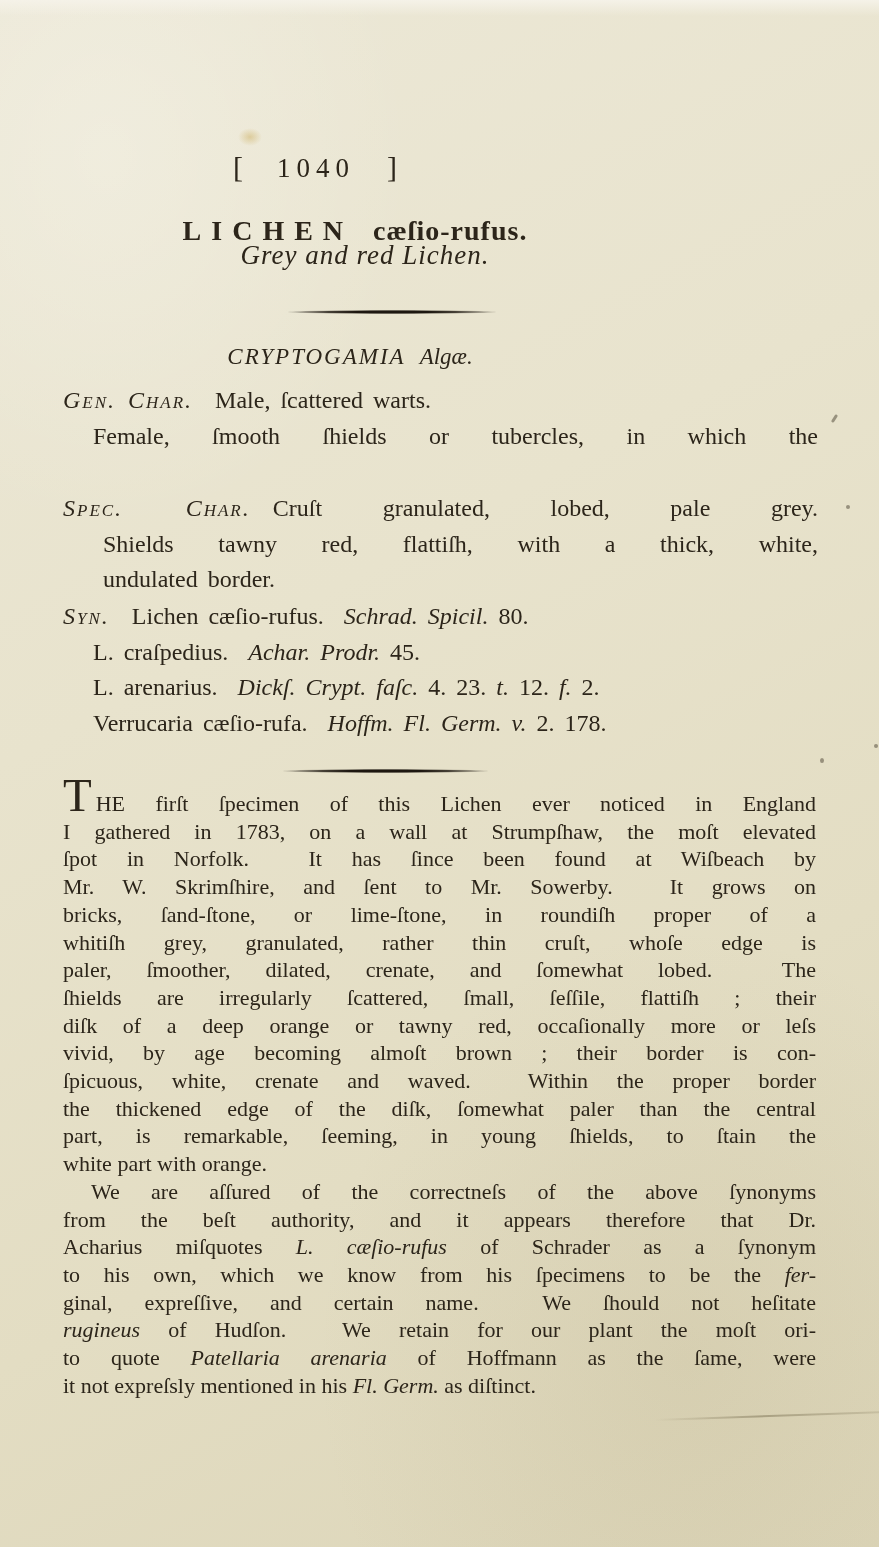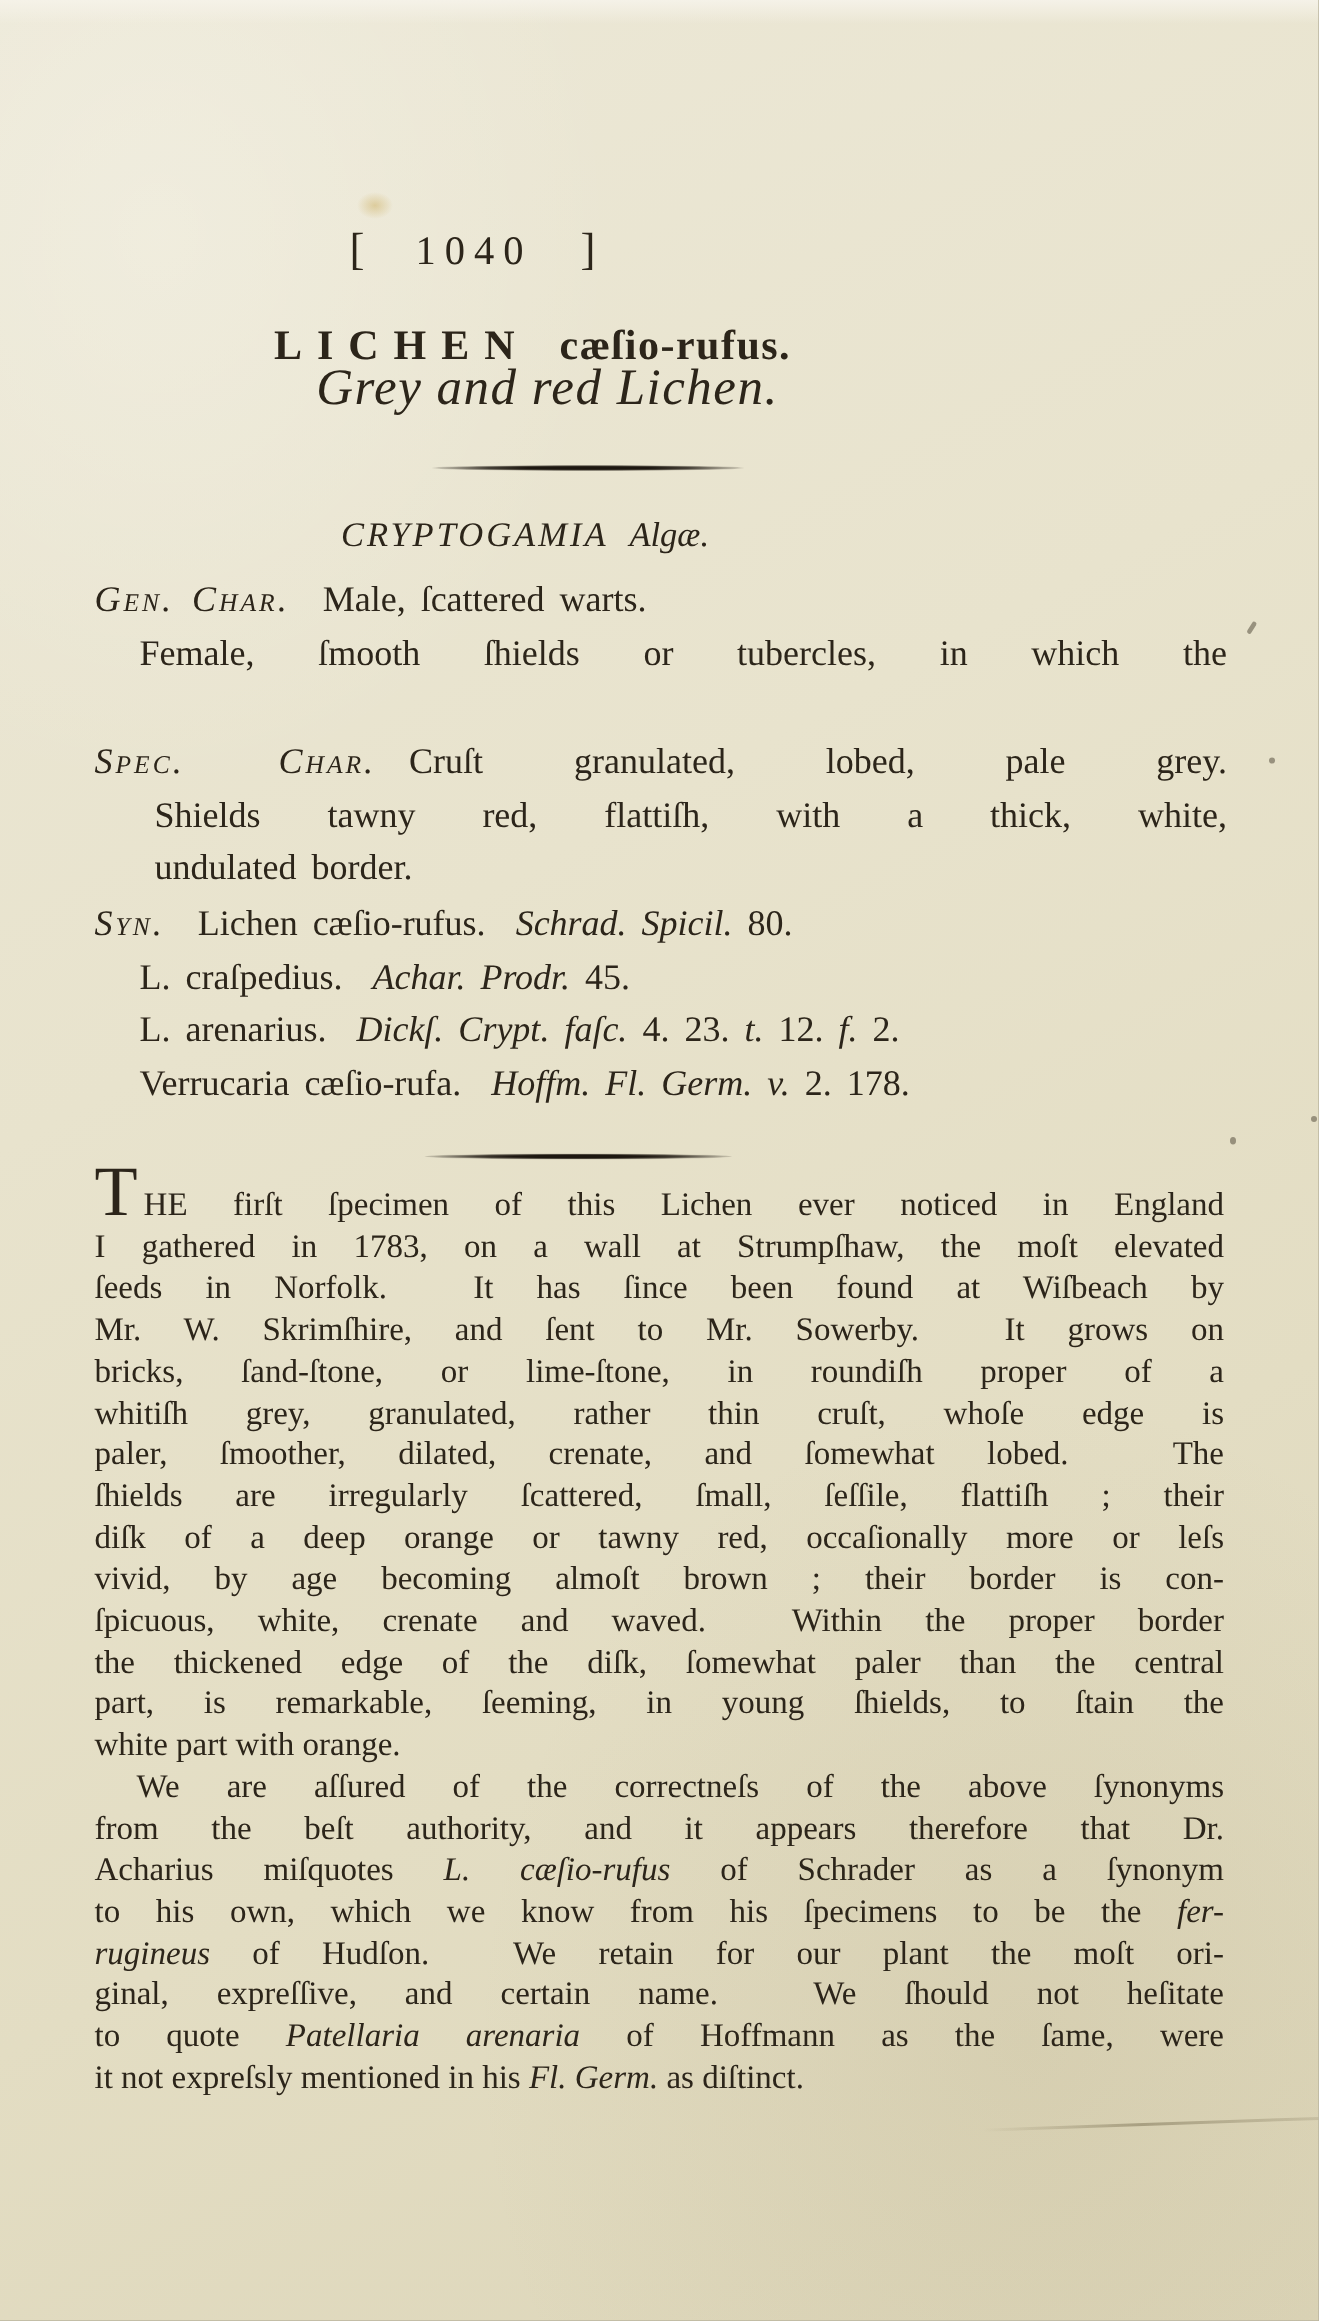--- a/index.html
+++ b/index.html
@@ -20,21 +20,21 @@
     font-size:27px;letter-spacing:2px;}
   .folio .bracket{font-size:30px;}
   .folio .num{margin:0 32px;letter-spacing:6px;}
 
   .title{position:absolute;top:196px;left:0;width:710px;text-align:center;
     font-size:28px;white-space:nowrap;}
   .title .genus{letter-spacing:10px;}
   .title .species{margin-left:20px;letter-spacing:1px;}
 
   .subtitle{position:absolute;top:240px;left:0;width:730px;text-align:center;
-    font-style:italic;font-size:34px;letter-spacing:1px;}
+    font-style:italic;font-size:27px;letter-spacing:1px;}
 
   .rule{position:absolute;height:4px;border-radius:50%;
     background:radial-gradient(ellipse 50% 50% at center,#1d1710 0%,#1d1710 42%,rgba(29,23,16,.8) 66%,rgba(29,23,16,.12) 100%);}
   .rule-1{top:310px;left:288px;width:208px;}
   .rule-2{top:769px;left:283px;width:205px;}
 
   .classification{position:absolute;top:344px;left:0;width:700px;text-align:center;
     font-style:italic;font-size:23px;}
   .classification .order{letter-spacing:2px;margin-right:14px;}
 
@@ -108,40 +108,40 @@
       <div class="sec-line ind-1"><span>L. arenarius.  </span><em>Dickſ. Crypt. faſc.</em><span> 4. 23. </span><em>t.</em><span> 12. </span><em>f.</em><span> 2.</span></div>
       <div class="sec-line ind-1"><span>Verrucaria cæſio-rufa.  </span><em>Hoffm. Fl. Germ. v.</em><span> 2. 178.</span></div>
     </div>
 
   <div class="rule rule-2"></div>
 
   <div class="body-text">
     <div>
         <div class="body-line first"><span class="dropcap">T</span><span class="rest"><span>HE firſt ſpecimen of this Lichen ever noticed in England</span></span></div>
         <div class="body-line"><span>I gathered in 1783, on a wall at Strumpſhaw, the moſt elevated</span></div>
-        <div class="body-line"><span>ſeeds in Norfolk.  It has ſince been found at Wiſbeach by</span></div>
+        <div class="body-line"><span>ſpot in Norfolk.  It has ſince been found at Wiſbeach by</span></div>
         <div class="body-line"><span>Mr. W. Skrimſhire, and ſent to Mr. Sowerby.  It grows on</span></div>
         <div class="body-line"><span>bricks, ſand-ſtone, or lime-ſtone, in roundiſh proper of a</span></div>
         <div class="body-line"><span>whitiſh grey, granulated, rather thin cruſt, whoſe edge is</span></div>
         <div class="body-line"><span>paler, ſmoother, dilated, crenate, and ſomewhat lobed.  The</span></div>
         <div class="body-line"><span>ſhields are irregularly ſcattered, ſmall, ſeſſile, flattiſh ; their</span></div>
         <div class="body-line"><span>diſk of a deep orange or tawny red, occaſionally more or leſs</span></div>
         <div class="body-line"><span>vivid, by age becoming almoſt brown ; their border is con-</span></div>
         <div class="body-line"><span>ſpicuous, white, crenate and waved.  Within the proper border</span></div>
         <div class="body-line"><span>the thickened edge of the diſk, ſomewhat paler than the central</span></div>
         <div class="body-line"><span>part, is remarkable, ſeeming, in young ſhields, to ſtain the</span></div>
         <div class="body-line last"><span>white part with orange.</span></div>
       </div>
     <div>
         <div class="body-line indented"><span>We are aſſured of the correctneſs of the above ſynonyms</span></div>
         <div class="body-line"><span>from the beſt authority, and it appears therefore that Dr.</span></div>
         <div class="body-line"><span>Acharius miſquotes </span><em>L. cæſio-rufus</em><span> of Schrader as a ſynonym</span></div>
         <div class="body-line"><span>to his own, which we know from his ſpecimens to be the </span><em>fer-</em></div>
+        <div class="body-line"><span>ginal, expreſſive, and certain name.  We ſhould not heſitate</span></div>
         <div class="body-line"><em>rugineus</em><span> of Hudſon.  We retain for our plant the moſt ori-</span></div>
-        <div class="body-line"><span>ginal, expreſſive, and certain name.  We ſhould not heſitate</span></div>
         <div class="body-line"><span>to quote </span><em>Patellaria arenaria</em><span> of Hoffmann as the ſame, were</span></div>
         <div class="body-line last"><span>it not expreſsly mentioned in his </span><em>Fl. Germ.</em><span> as diſtinct.</span></div>
       </div>
   </div>
 
   <div class="speck speck-1"></div>
   <div class="speck speck-2"></div>
   <div class="speck speck-3"></div>
   <div class="speck speck-4"></div>
   <div class="stain-1"></div>

